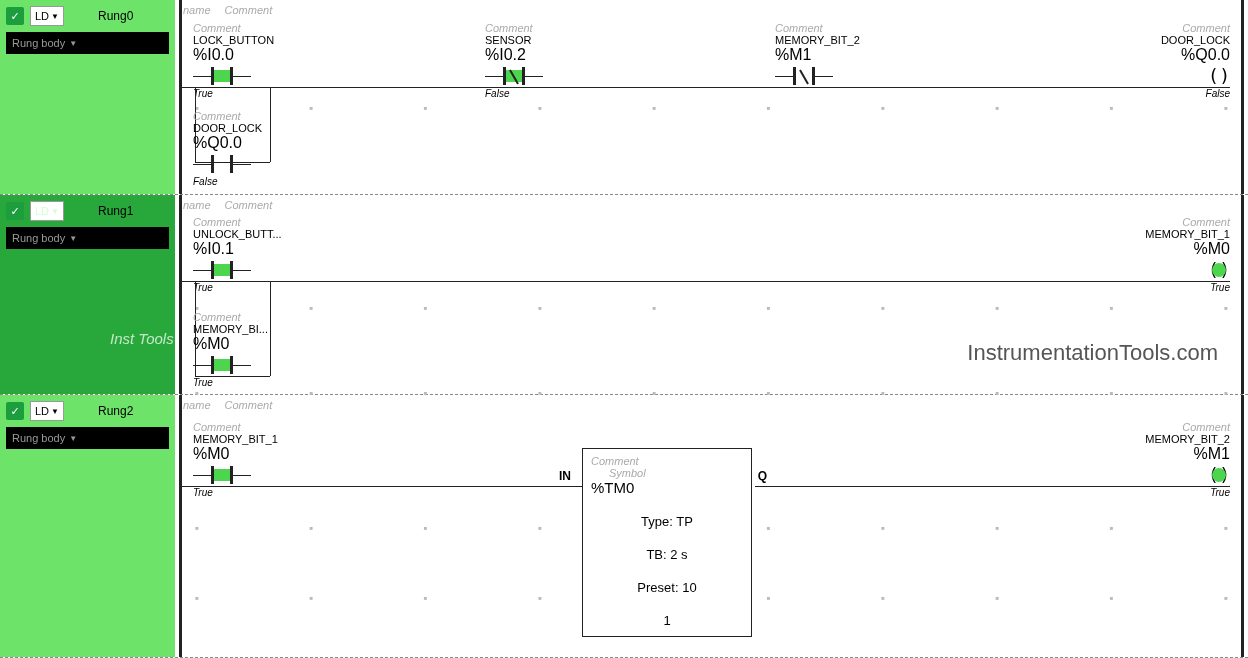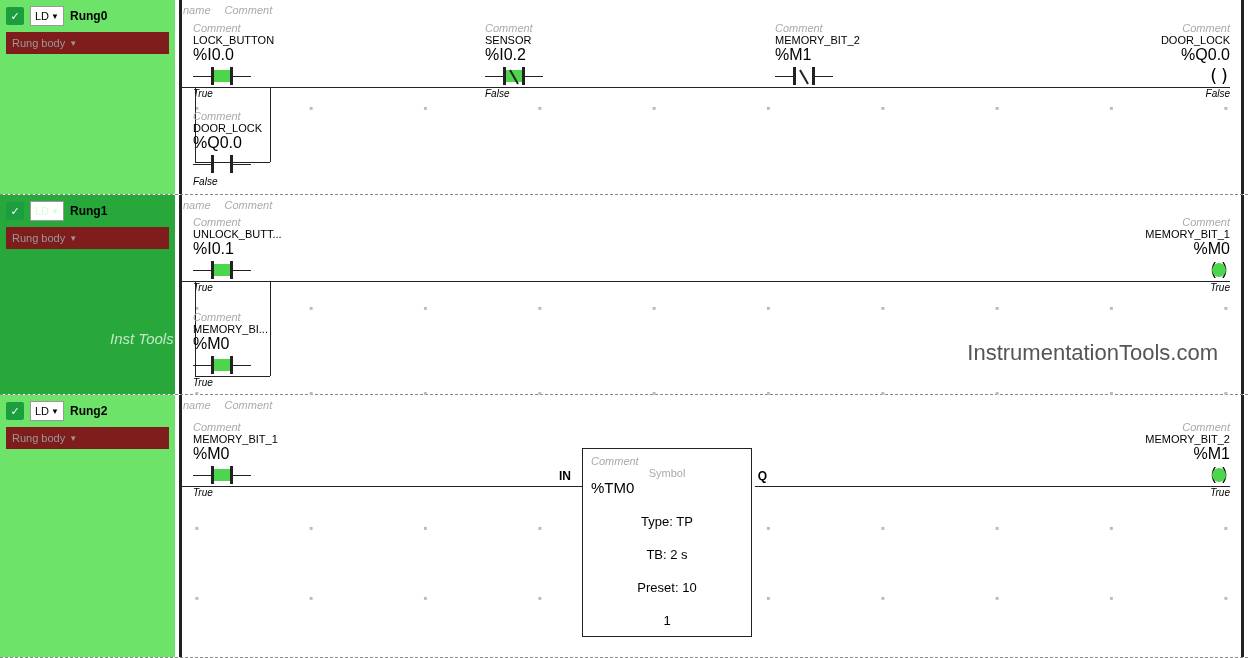--- a/index.html
+++ b/index.html
@@ -13,23 +13,23 @@
   .side-dark  { background: #28a73b; color: #d0ffd0; }
 
   .ctl-row { display: flex; align-items: center; gap: 6px; margin-bottom: 6px; }
 
   .check-box { width: 18px; height: 18px; background: #1c9e3f; display: flex; align-items: center; justify-content: center; border-radius: 2px; }
   .checkmark { color: #fff; font-size: 11px; line-height: 1; }
 
   .ld-btn { background: #fff; border: 1px solid #999; padding: 1px 4px; display: flex; align-items: center; gap: 2px; font-size: 11px; height: 20px; }
   .ld-btn .tri { font-size: 8px; }
 
-  .rung-title { font-weight: 700; font-size: 12px; }
-
-  .body-btn { margin-top: 6px; background: #7f1d1d; border: none; padding: 2px 6px; color: #999; font-size: 11px; display: flex; align-items: center; gap: 4px; height: 22px; }
+  .rung-title { font-weight: 400; font-size: 12px; margin-left: 28px; }
+
+  .body-btn { margin-top: 6px; background: #000000; border: none; padding: 2px 6px; color: #999; font-size: 11px; display: flex; align-items: center; gap: 4px; height: 22px; }
   .body-btn .tri { font-size: 8px; }
 
   .inst-tools { position: absolute; left: 110px; top: 330px; color: #e8f9e8; font-size: 15px; font-style: italic; opacity: 0.8; }
 
   
   .ladder { flex: 1; position: relative; background: #fff; }
   .ladder-head { padding: 4px 8px 0 8px; color: #aaa; font-style: italic; font-size: 11px; display: flex; gap: 14px; }
   .power-rail-left  { position: absolute; top: 0; bottom: 0; left: 4px;  width: 3px; background: #222; }
   .power-rail-right { position: absolute; top: 0; bottom: 0; right: 4px; width: 3px; background: #222; }
 
@@ -61,21 +61,21 @@
 
   
   .hwire { position: absolute; border-top: 1px solid #222; }
   .vwire { position: absolute; border-left: 1px solid #222; }
 
   
   .fb { position: absolute; width: 170px; border: 1px solid #222; background: #fff; padding: 6px 8px 8px 8px; text-align: center; }
   .fb .in-label  { position: absolute; left: -24px; top: 20px; font-weight: 700; }
   .fb .out-label { position: absolute; right: -16px; top: 20px; font-weight: 700; }
   .fb .fb-cmt { color: #aaa; font-style: italic; font-size: 11px; text-align: left; }
-  .fb .fb-sym { color: #aaa; font-size: 11px; text-align: center; }
+  .fb .fb-sym { color: #aaa; font-style: italic; font-size: 11px; text-align: left; margin-left: 18px; }
   .fb .fb-addr { font-size: 15px; text-align: left; }
   .fb .fb-line { font-size: 13px; margin-top: 18px; }
 
   
   .out-elem { right: 18px; text-align: right; }
   .out-elem .cmt, .out-elem .sym, .out-elem .addr, .out-elem .stat { text-align: right; }
 
   .watermark { position: absolute; right: 30px; top: 340px; font-size: 22px; color: #555; font-family: Arial, sans-serif; font-weight: 400; }
 
 </style>

